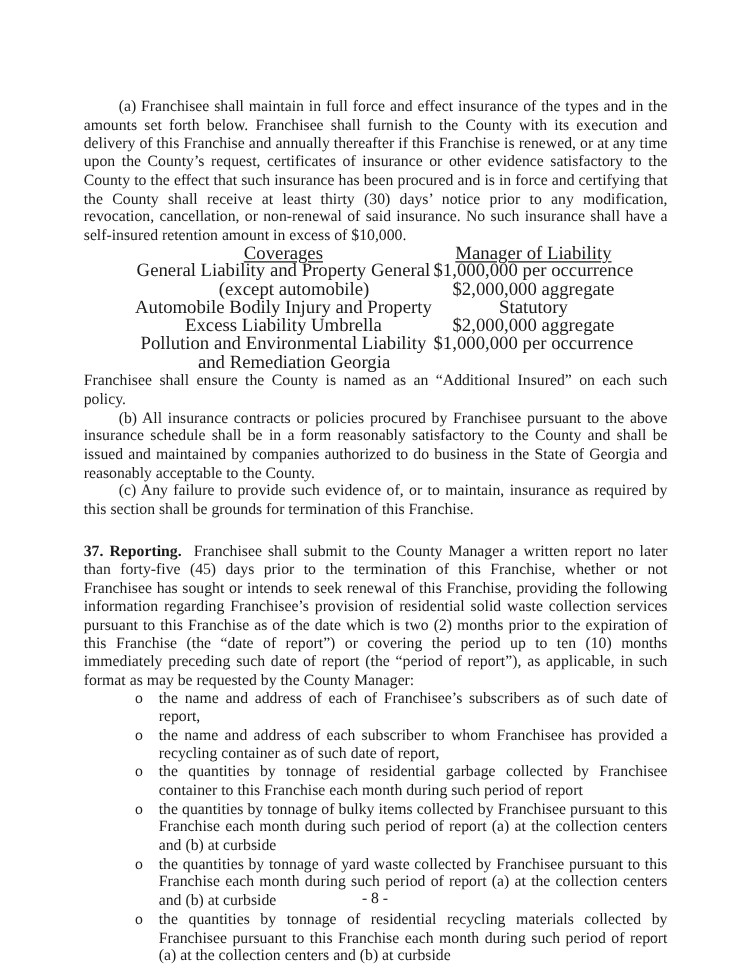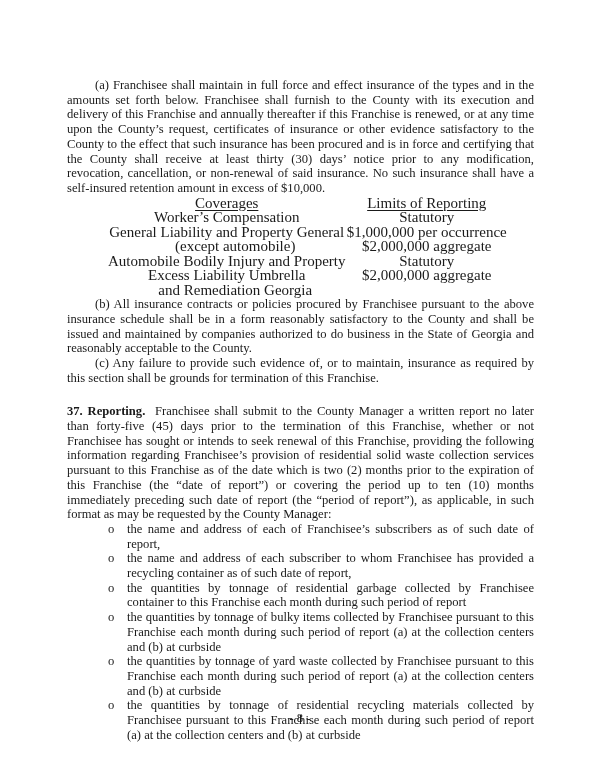--- a/index.html
+++ b/index.html
@@ -106,49 +106,50 @@
 
 <div class="page">
   <div class="content">
 
     <p class="body-para indent">(a) Franchisee shall maintain in full force and effect insurance of the types and in the amounts set forth below.  Franchisee shall furnish to the County with its execution and delivery of this Franchise and annually thereafter if this Franchise is renewed, or at any time upon the County’s request, certificates of insurance or other evidence satisfactory to the County to the effect that such insurance has been procured and is in force and certifying that the County shall receive at least thirty (30) days’ notice prior to any modification, revocation, cancellation, or non-renewal of said insurance. No such insurance shall have a self-insured retention amount in excess of $10,000.</p>
 
     <table class="schedule">
       <tbody>
         <tr class="head">
           <td class="col-cov">Coverages</td>
-          <td class="col-lim">Limits of Reporting</td>
-        </tr>
-        <tr>
-          <td class="col-cov">Worker’s Compensation</td>
-          <td class="col-lim">Statutory</td>
+          <td class="col-lim">Manager of Liability</td>
         </tr>
         <tr>
           <td class="col-cov">General Liability and Property General</td>
           <td class="col-lim">$1,000,000 per occurrence</td>
         </tr>
         <tr>
           <td class="col-cov"><span class="sub-indent">(except automobile)</span></td>
           <td class="col-lim">$2,000,000 aggregate</td>
         </tr>
         <tr>
           <td class="col-cov">Automobile Bodily Injury and Property</td>
           <td class="col-lim">Statutory</td>
         </tr>
         <tr>
           <td class="col-cov">Excess Liability Umbrella</td>
           <td class="col-lim">$2,000,000 aggregate</td>
         </tr>
         <tr>
+          <td class="col-cov">Pollution and Environmental Liability</td>
+          <td class="col-lim">$1,000,000 per occurrence</td>
+        </tr>
+        <tr>
           <td class="col-cov"><span class="sub-indent">and Remediation Georgia</span></td>
           <td class="col-lim"></td>
         </tr>
       </tbody>
     </table>
 
+    <p class="body-para">Franchisee shall ensure the County is named as an “Additional Insured” on each such policy.</p>
 
     <p class="body-para indent">(b)  All insurance contracts or policies procured by Franchisee pursuant to the above insurance schedule shall be in a form reasonably satisfactory to the County and shall be issued and maintained by companies authorized to do business in the State of Georgia and reasonably acceptable to the County.</p>
 
     <p class="body-para indent">(c)  Any failure to provide such evidence of, or to maintain, insurance as required by this section shall be grounds for termination of this Franchise.</p>
 
     <div class="gap-lg"></div>
 
     <p class="body-para"><span class="sect-head">37. Reporting.</span>&nbsp; <span>Franchisee shall submit to the County Manager a written report no later than forty-five (45)  days prior to the termination of this Franchise, whether or not Franchisee has sought or intends to seek renewal of this Franchise, providing the following information regarding Franchisee’s provision of residential solid waste collection services pursuant to this Franchise as of the date which is two (2) months prior to the expiration of this Franchise (the “date of report”) or covering the period up to ten (10) months immediately preceding such date of report (the “period of report”), as applicable, in such format as may be requested by the County Manager:</span></p>
 
     <ul class="o-list">

